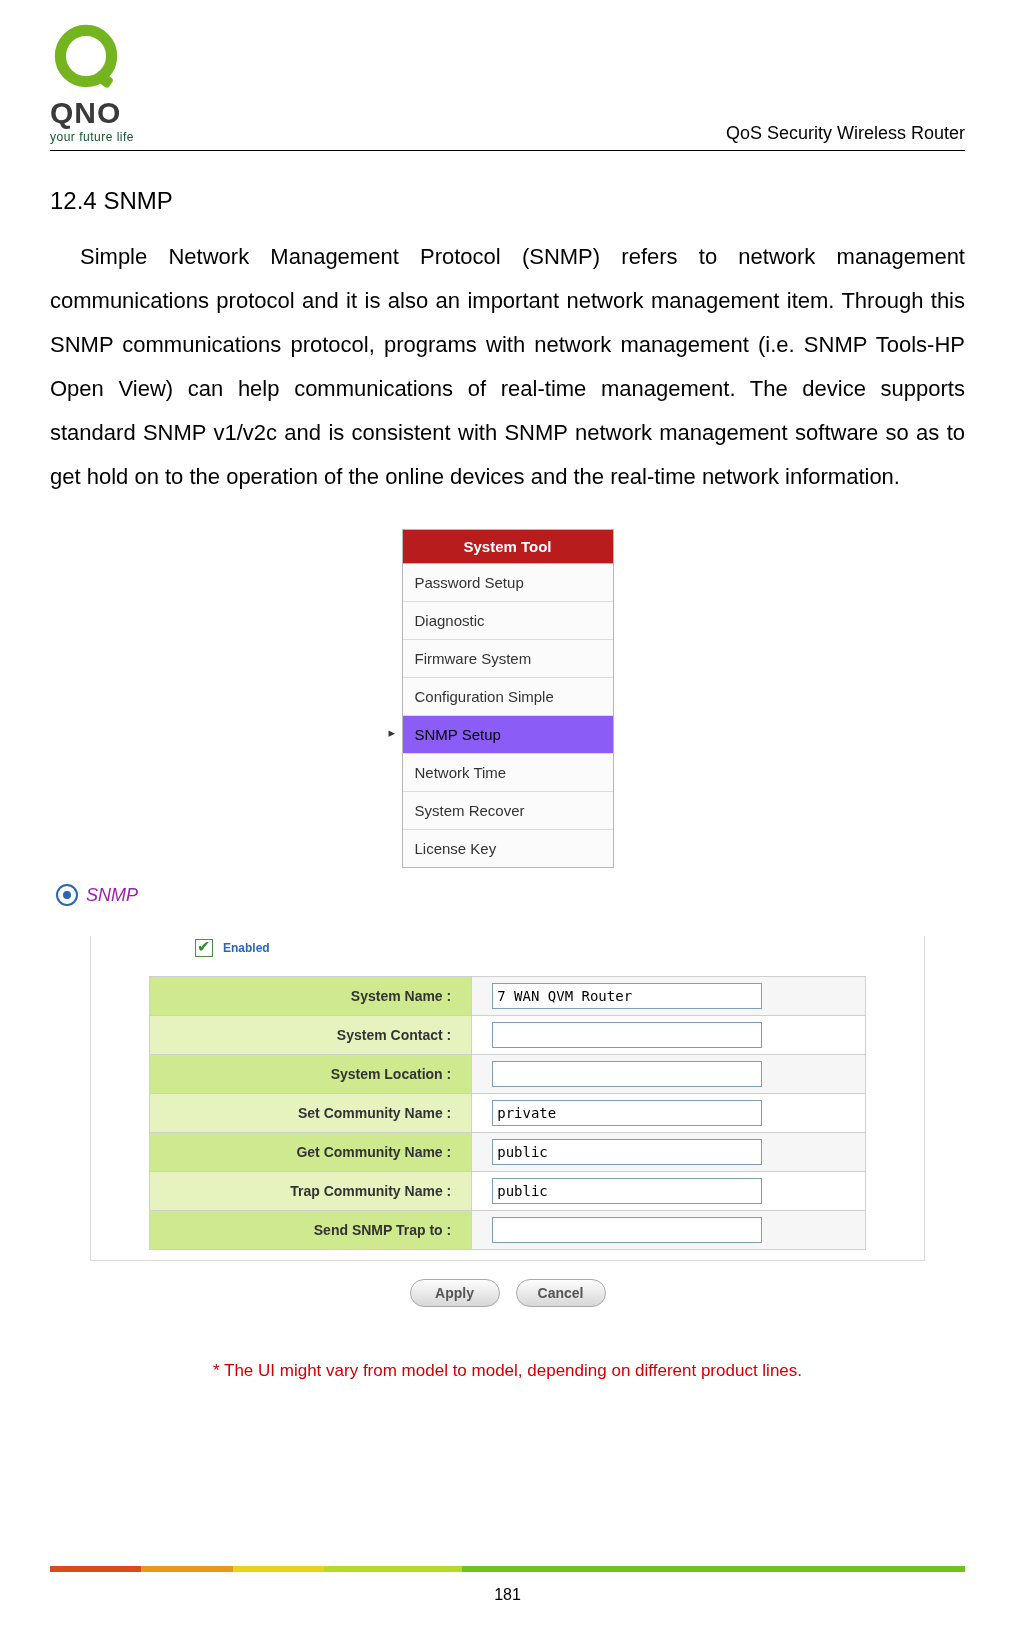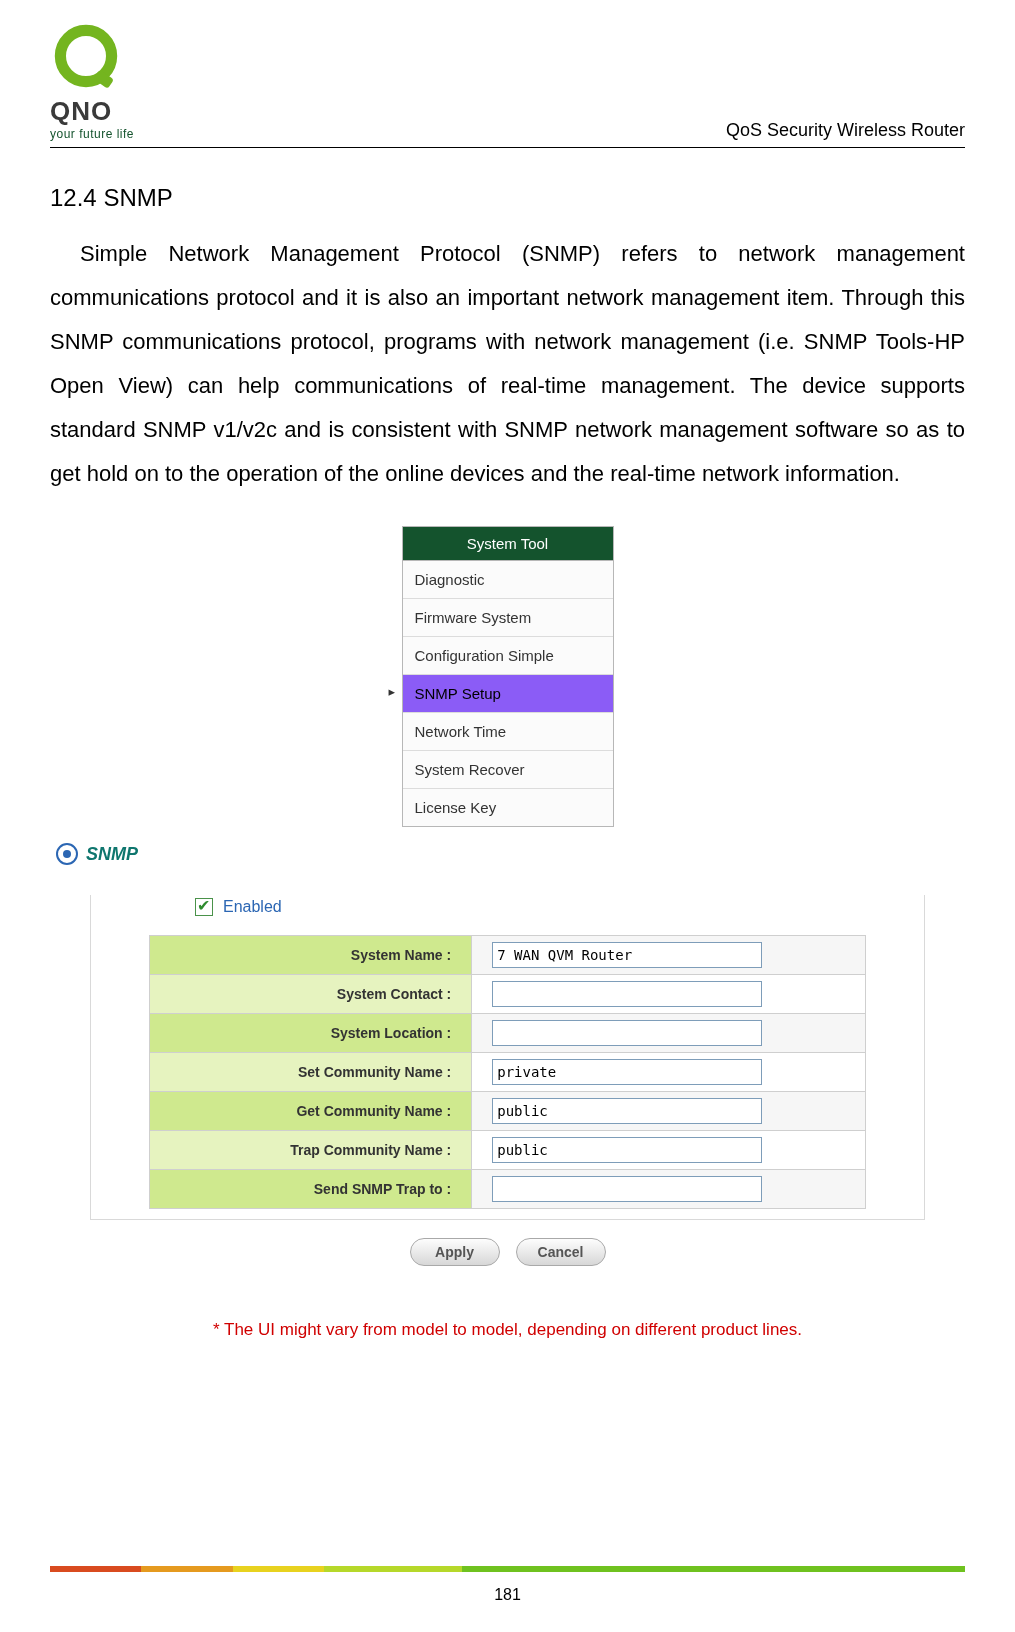--- a/index.html
+++ b/index.html
@@ -1,42 +1,42 @@
 <!DOCTYPE html>
 <html><head>
 <meta charset="utf-8">
 <style>
   html,body{margin:0;padding:0;background:#fff;font-family:Arial,Helvetica,sans-serif;color:#000}
   .page{width:1015px;min-height:1632px;margin:0 auto;position:relative;box-sizing:border-box;padding:20px 50px 40px}
   .header{display:flex;align-items:flex-end;justify-content:space-between;border-bottom:1.5px solid #000;padding-bottom:6px;margin-bottom:36px}
   .logo{display:flex;flex-direction:column;align-items:flex-start}
   .logo-mark{width:80px;height:80px}
-  .logo-text{font-size:26px;font-weight:700;letter-spacing:1px;color:#3a3a3a;margin-top:-4px}
+  .logo-text{font-size:30px;font-weight:700;letter-spacing:1px;color:#3a3a3a;margin-top:-4px}
   .logo-tag{font-size:12px;color:#14532d;letter-spacing:.5px}
   .header-title{font-size:18px}
   .section-num{font-size:24px;margin:0 0 20px 0}
   .body-text{font-size:22px;line-height:2.0;text-align:justify;text-justify:inter-word;margin:0 0 30px 0}
   .body-text .indent{display:inline-block;width:30px}
   .menu-wrap{display:flex;justify-content:center;margin:30px 0 10px}
   .menu{width:210px;border:1px solid #b7b7b7;font-size:15px}
-  .menu-head{background:#14532d;color:#fff;font-weight:400;text-align:center;padding:8px 6px;border-bottom:1px solid #b7b7b7}
+  .menu-head{background:#b91c1c;color:#fff;font-weight:700;text-align:center;padding:8px 6px;border-bottom:1px solid #b7b7b7}
   .menu-item{padding:10px 12px;border-bottom:1px solid #dcdcdc;background:#fbfbfb;color:#333;position:relative}
   .menu-item:last-child{border-bottom:none}
   .menu-item.active{background:#8b5cf6;color:#000}
   .menu-item.active::before{content:"▸";position:absolute;left:-14px;top:9px;font-size:13px;color:#333}
   
   .panel{margin:20px 40px 0;border:1px solid #d9d9d9;border-top:none;background:#fff}
   .panel-title-row{display:flex;align-items:center;padding:6px 0 10px 6px}
   .bullet-icon{width:18px;height:18px;border-radius:50%;border:2px solid #2b66b3;display:inline-flex;align-items:center;justify-content:center;margin-right:8px}
   .bullet-icon::after{content:"";width:8px;height:8px;border-radius:50%;background:#2b66b3}
-  .panel-title{color:#0f766e;font-weight:700;font-size:18px;font-style:italic}
+  .panel-title{color:#a21caf;font-weight:400;font-size:18px;font-style:italic}
   .enabled-row{display:flex;align-items:center;padding:0 0 16px 100px}
   .chk{appearance:none;width:18px;height:18px;border:1px solid #4a924a;margin-right:10px;position:relative;background:#fff}
   .chk:checked::after{content:"✔";position:absolute;left:1px;top:-3px;font-size:16px;color:#2e8b2e}
-  .enabled-label{color:#2b66b3;font-weight:400;font-size:16px}
+  .enabled-label{color:#2b66b3;font-weight:700;font-size:12px}
   .form-table{width:86%;margin:0 auto 10px;border:1px solid #cfcfcf;border-collapse:collapse;font-size:14px}
   .form-table tr td{border:1px solid #cfcfcf;padding:6px 20px}
   .form-table tr:nth-child(odd) td:first-child{background:#cfe98e}
   .form-table tr:nth-child(even) td:first-child{background:#e6f3bf}
   .form-table tr:nth-child(odd) td:last-child{background:#f6f6f6}
   .form-table tr:nth-child(even) td:last-child{background:#fff}
   .form-table td:first-child{width:45%;text-align:right;font-weight:700;color:#333}
   .form-table input[type=text]{width:260px;height:22px;border:1px solid #7e9db9;font-family:Consolas,monospace;font-size:14px;padding:1px 4px}
   .btn-row{display:flex;justify-content:center;gap:16px;padding:18px 0 24px}
   .pill-btn{min-width:90px;height:28px;border:1px solid #a9a9a9;border-radius:14px;background:linear-gradient(#fdfdfd,#d7d7d7);font-weight:700;color:#555;font-size:14px;cursor:pointer}
@@ -61,20 +61,21 @@
   </div>
 
   <p class="section-num">12.4 SNMP</p>
 
   <p class="body-text"><span class="indent"></span><span>Simple Network Management Protocol (SNMP) refers to network management communications protocol and it is also an important network management item. Through this SNMP communications protocol, programs with network management (i.e. SNMP Tools-HP Open View) can help communications of real-time management. The device supports standard SNMP v1/v2c and is consistent with SNMP network management software so as to get hold on to the operation of the online devices and the real-time network information.</span></p>
 
   <div class="menu-wrap">
     <div class="menu">
       <div class="menu-head">System Tool</div>
       <div id="menu-items">
+          <div class="menu-item">Password Setup</div>
           <div class="menu-item">Diagnostic</div>
           <div class="menu-item">Firmware System</div>
           <div class="menu-item">Configuration Simple</div>
           <div class="menu-item active">SNMP Setup</div>
           <div class="menu-item">Network Time</div>
           <div class="menu-item">System Recover</div>
           <div class="menu-item">License Key</div>
         </div>
     </div>
   </div>

